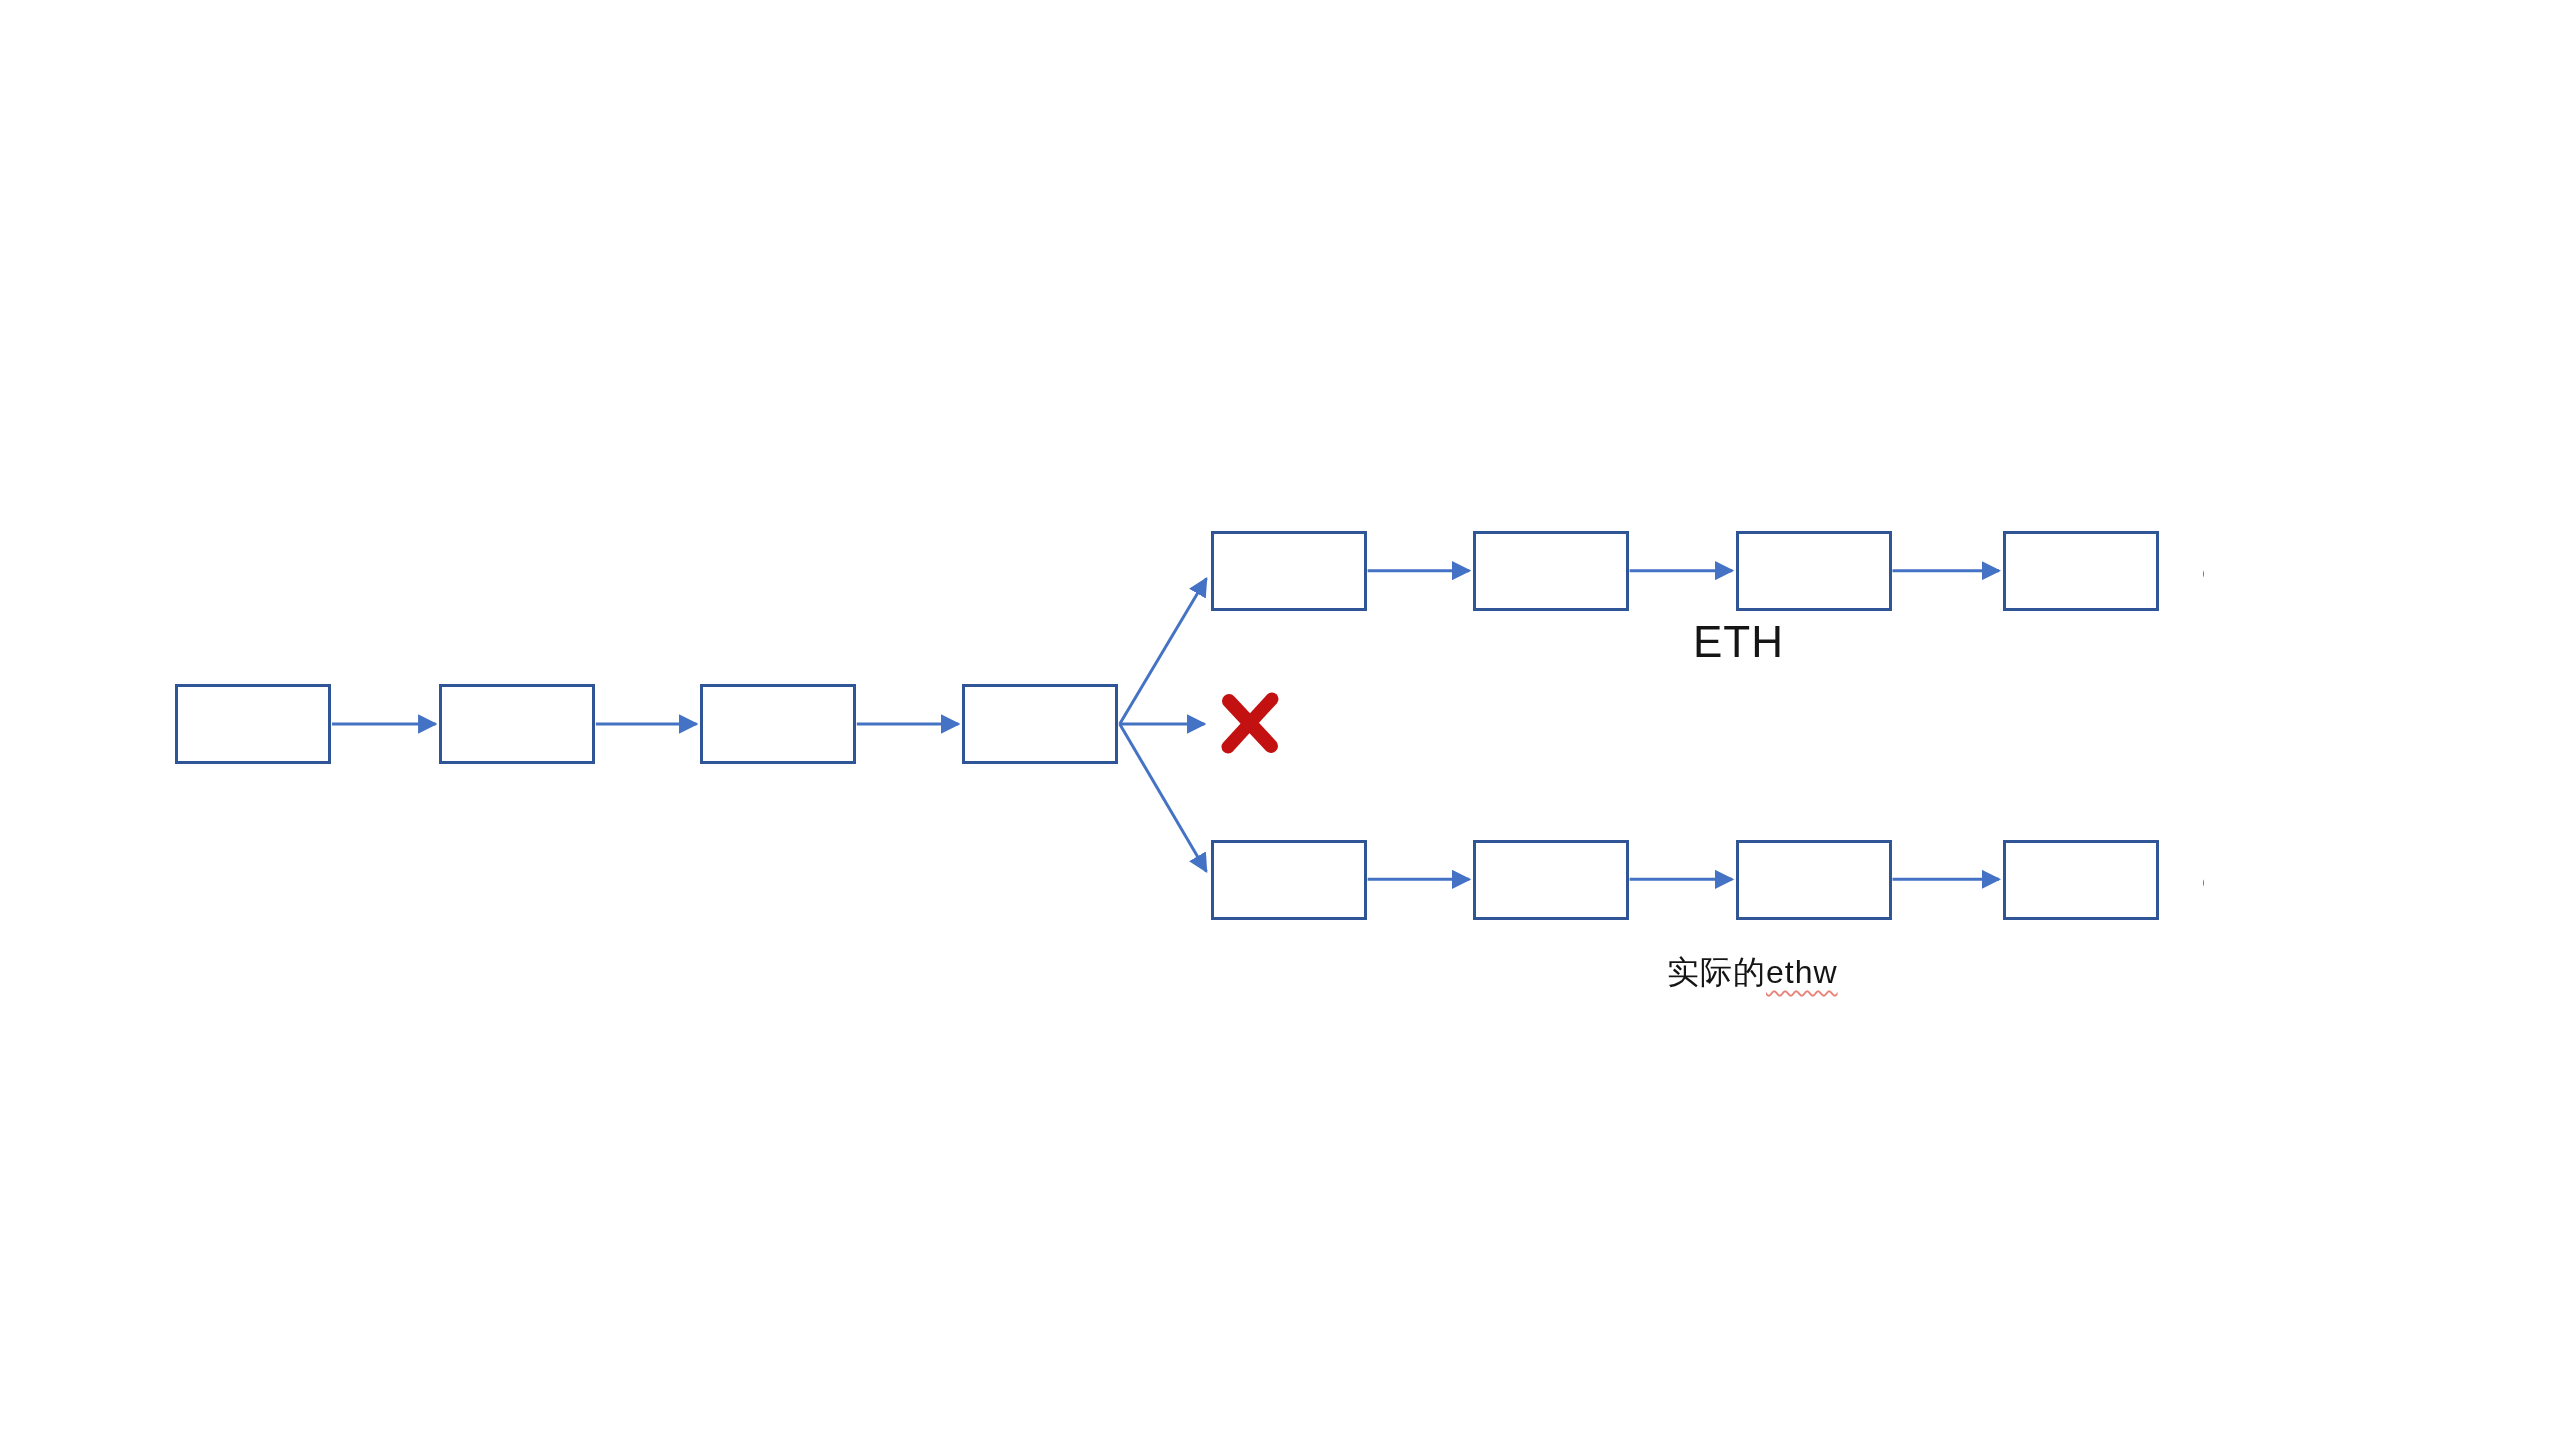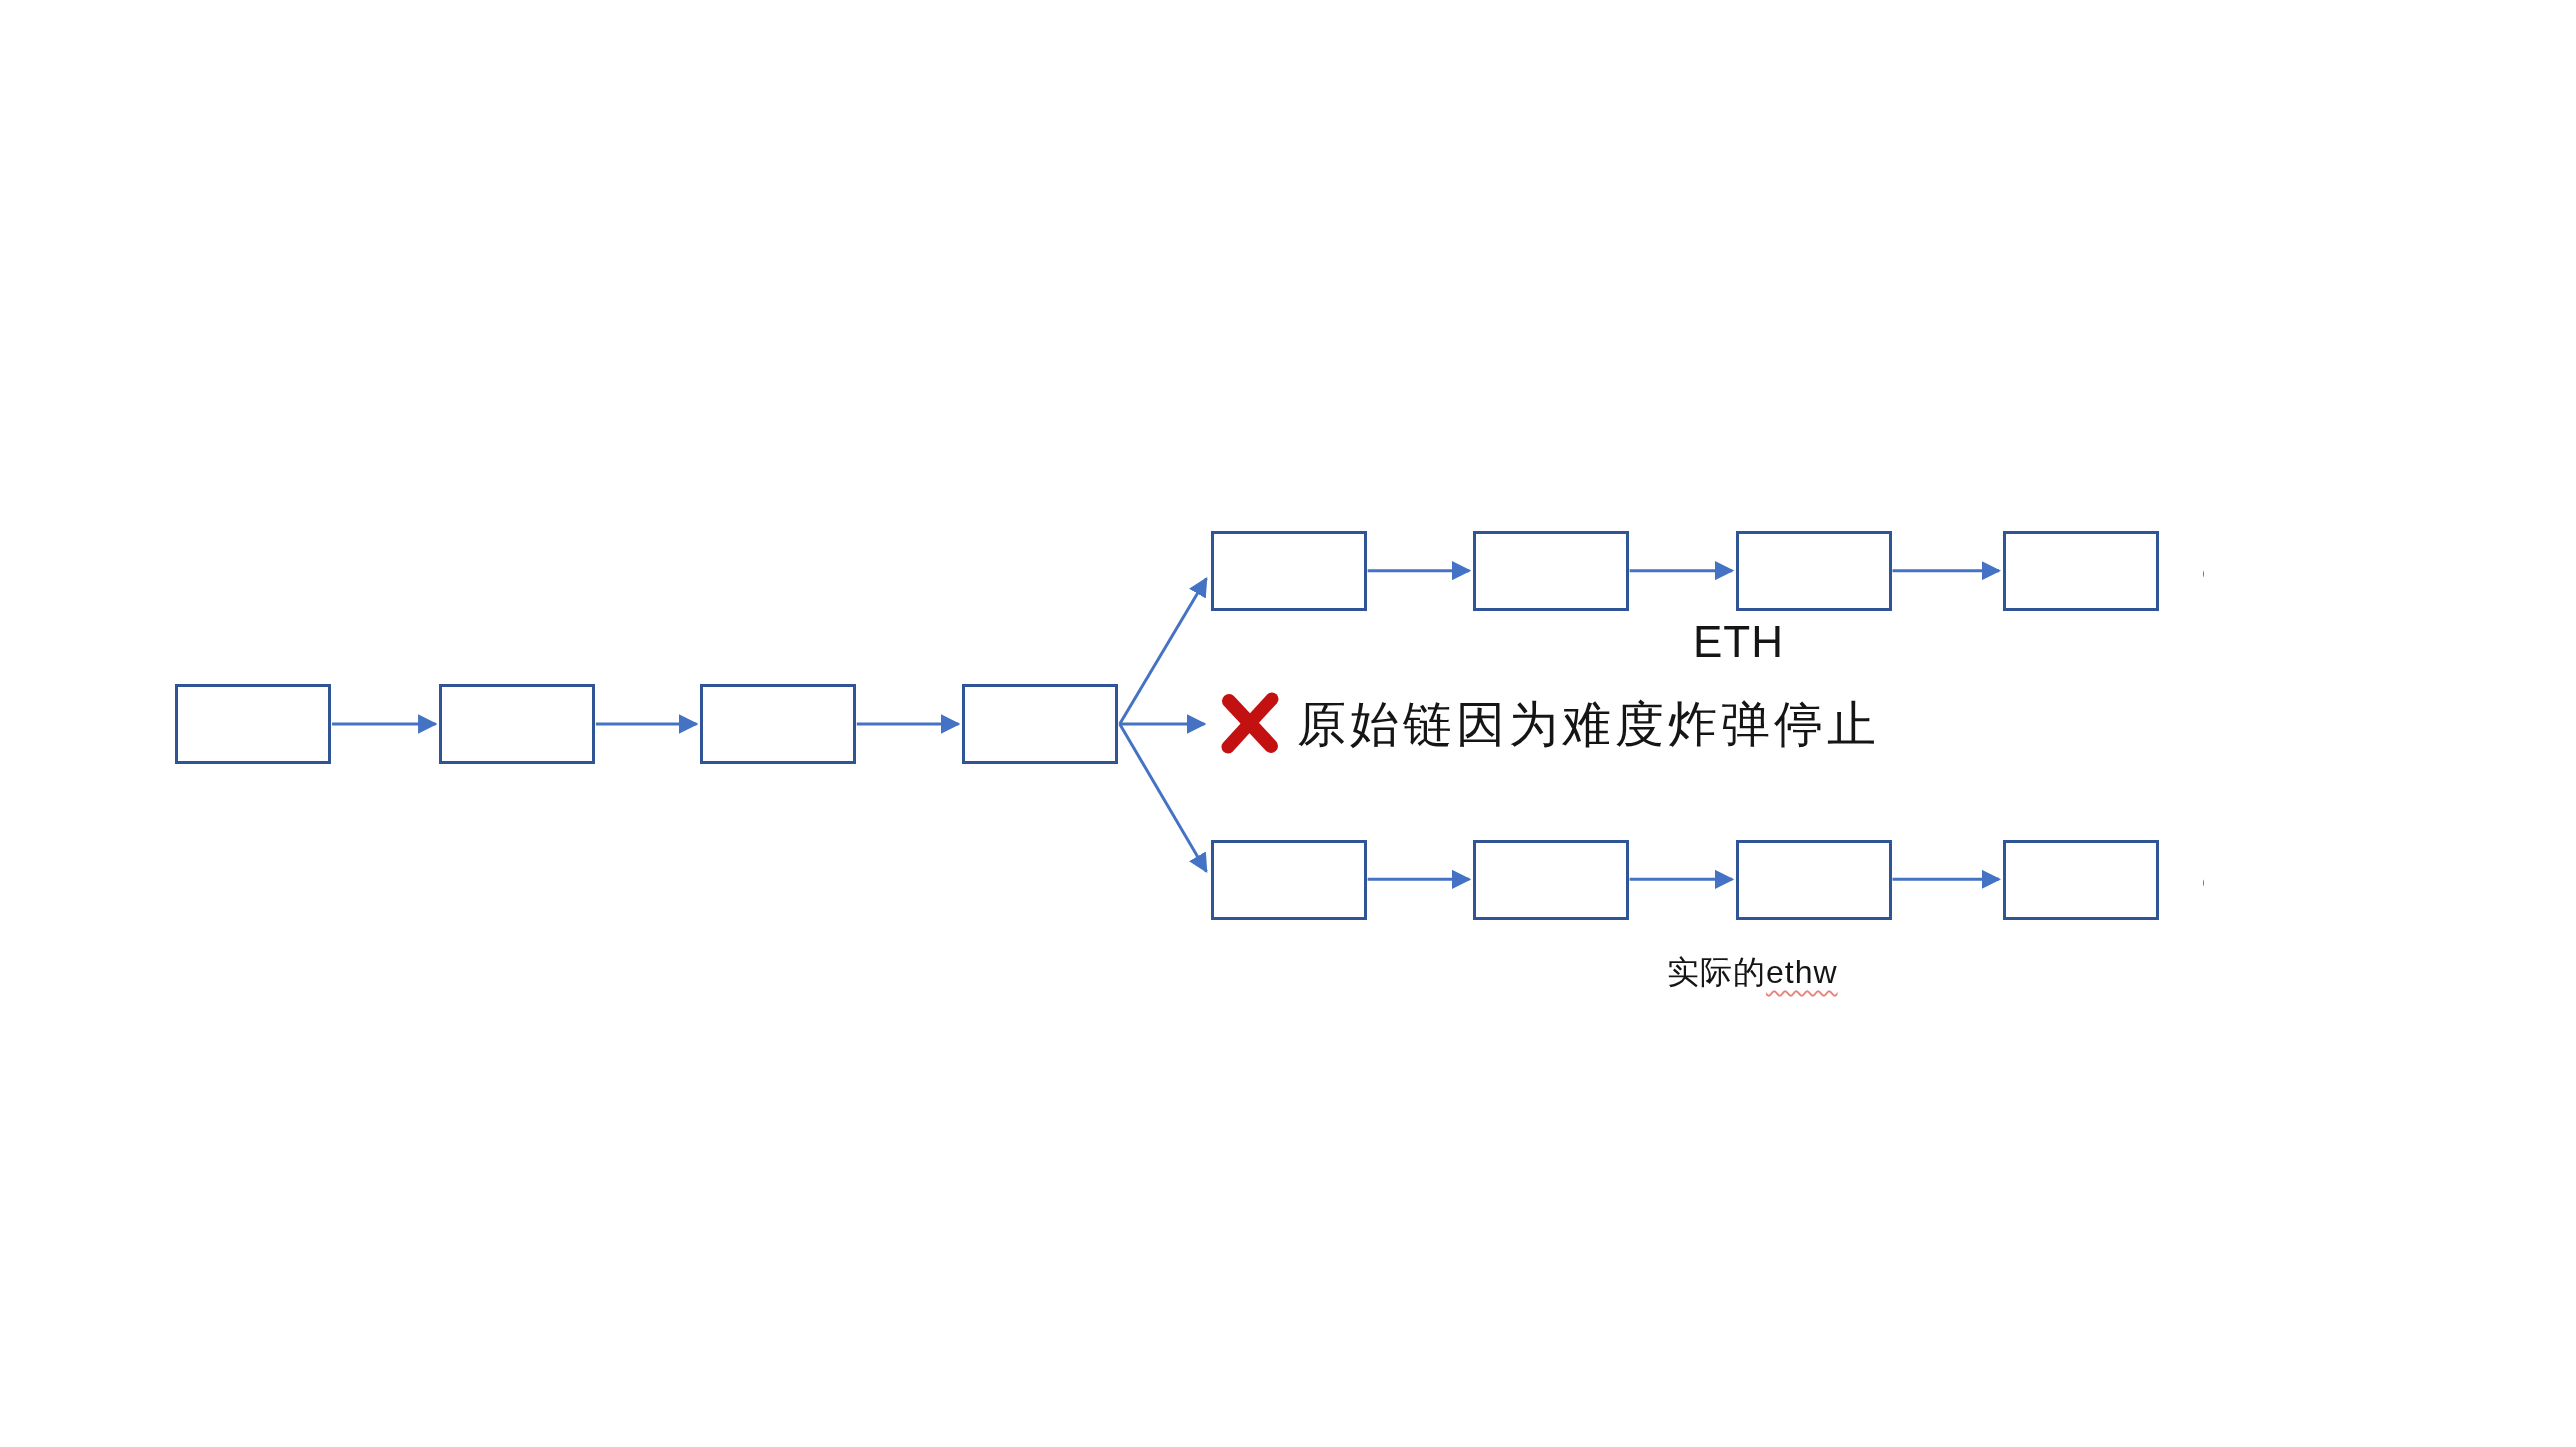--- a/index.html
+++ b/index.html
@@ -132,18 +132,17 @@
   <svg class="icon icon-check upper" viewBox="0 0 76 62" xmlns="http://www.w3.org/2000/svg">
     <path d="M7 34 L24 54 L69 7" stroke="currentColor" stroke-width="14" stroke-linecap="round" stroke-linejoin="round" fill="none"></path>
   </svg>
 
   <svg class="icon icon-check lower" viewBox="0 0 76 62" xmlns="http://www.w3.org/2000/svg">
     <path d="M7 34 L24 54 L69 7" stroke="currentColor" stroke-width="14" stroke-linecap="round" stroke-linejoin="round" fill="none"></path>
   </svg>
 
   <div class="label label-eth">ETH</div>
 
-  <div class="label label-dead">原始链因为难度炸弹停止</div>
 
   <div class="label label-ethw"><span>实际的</span><span class="squiggle">ethw</span></div>
 
 </div>
 
 
 </body></html>

